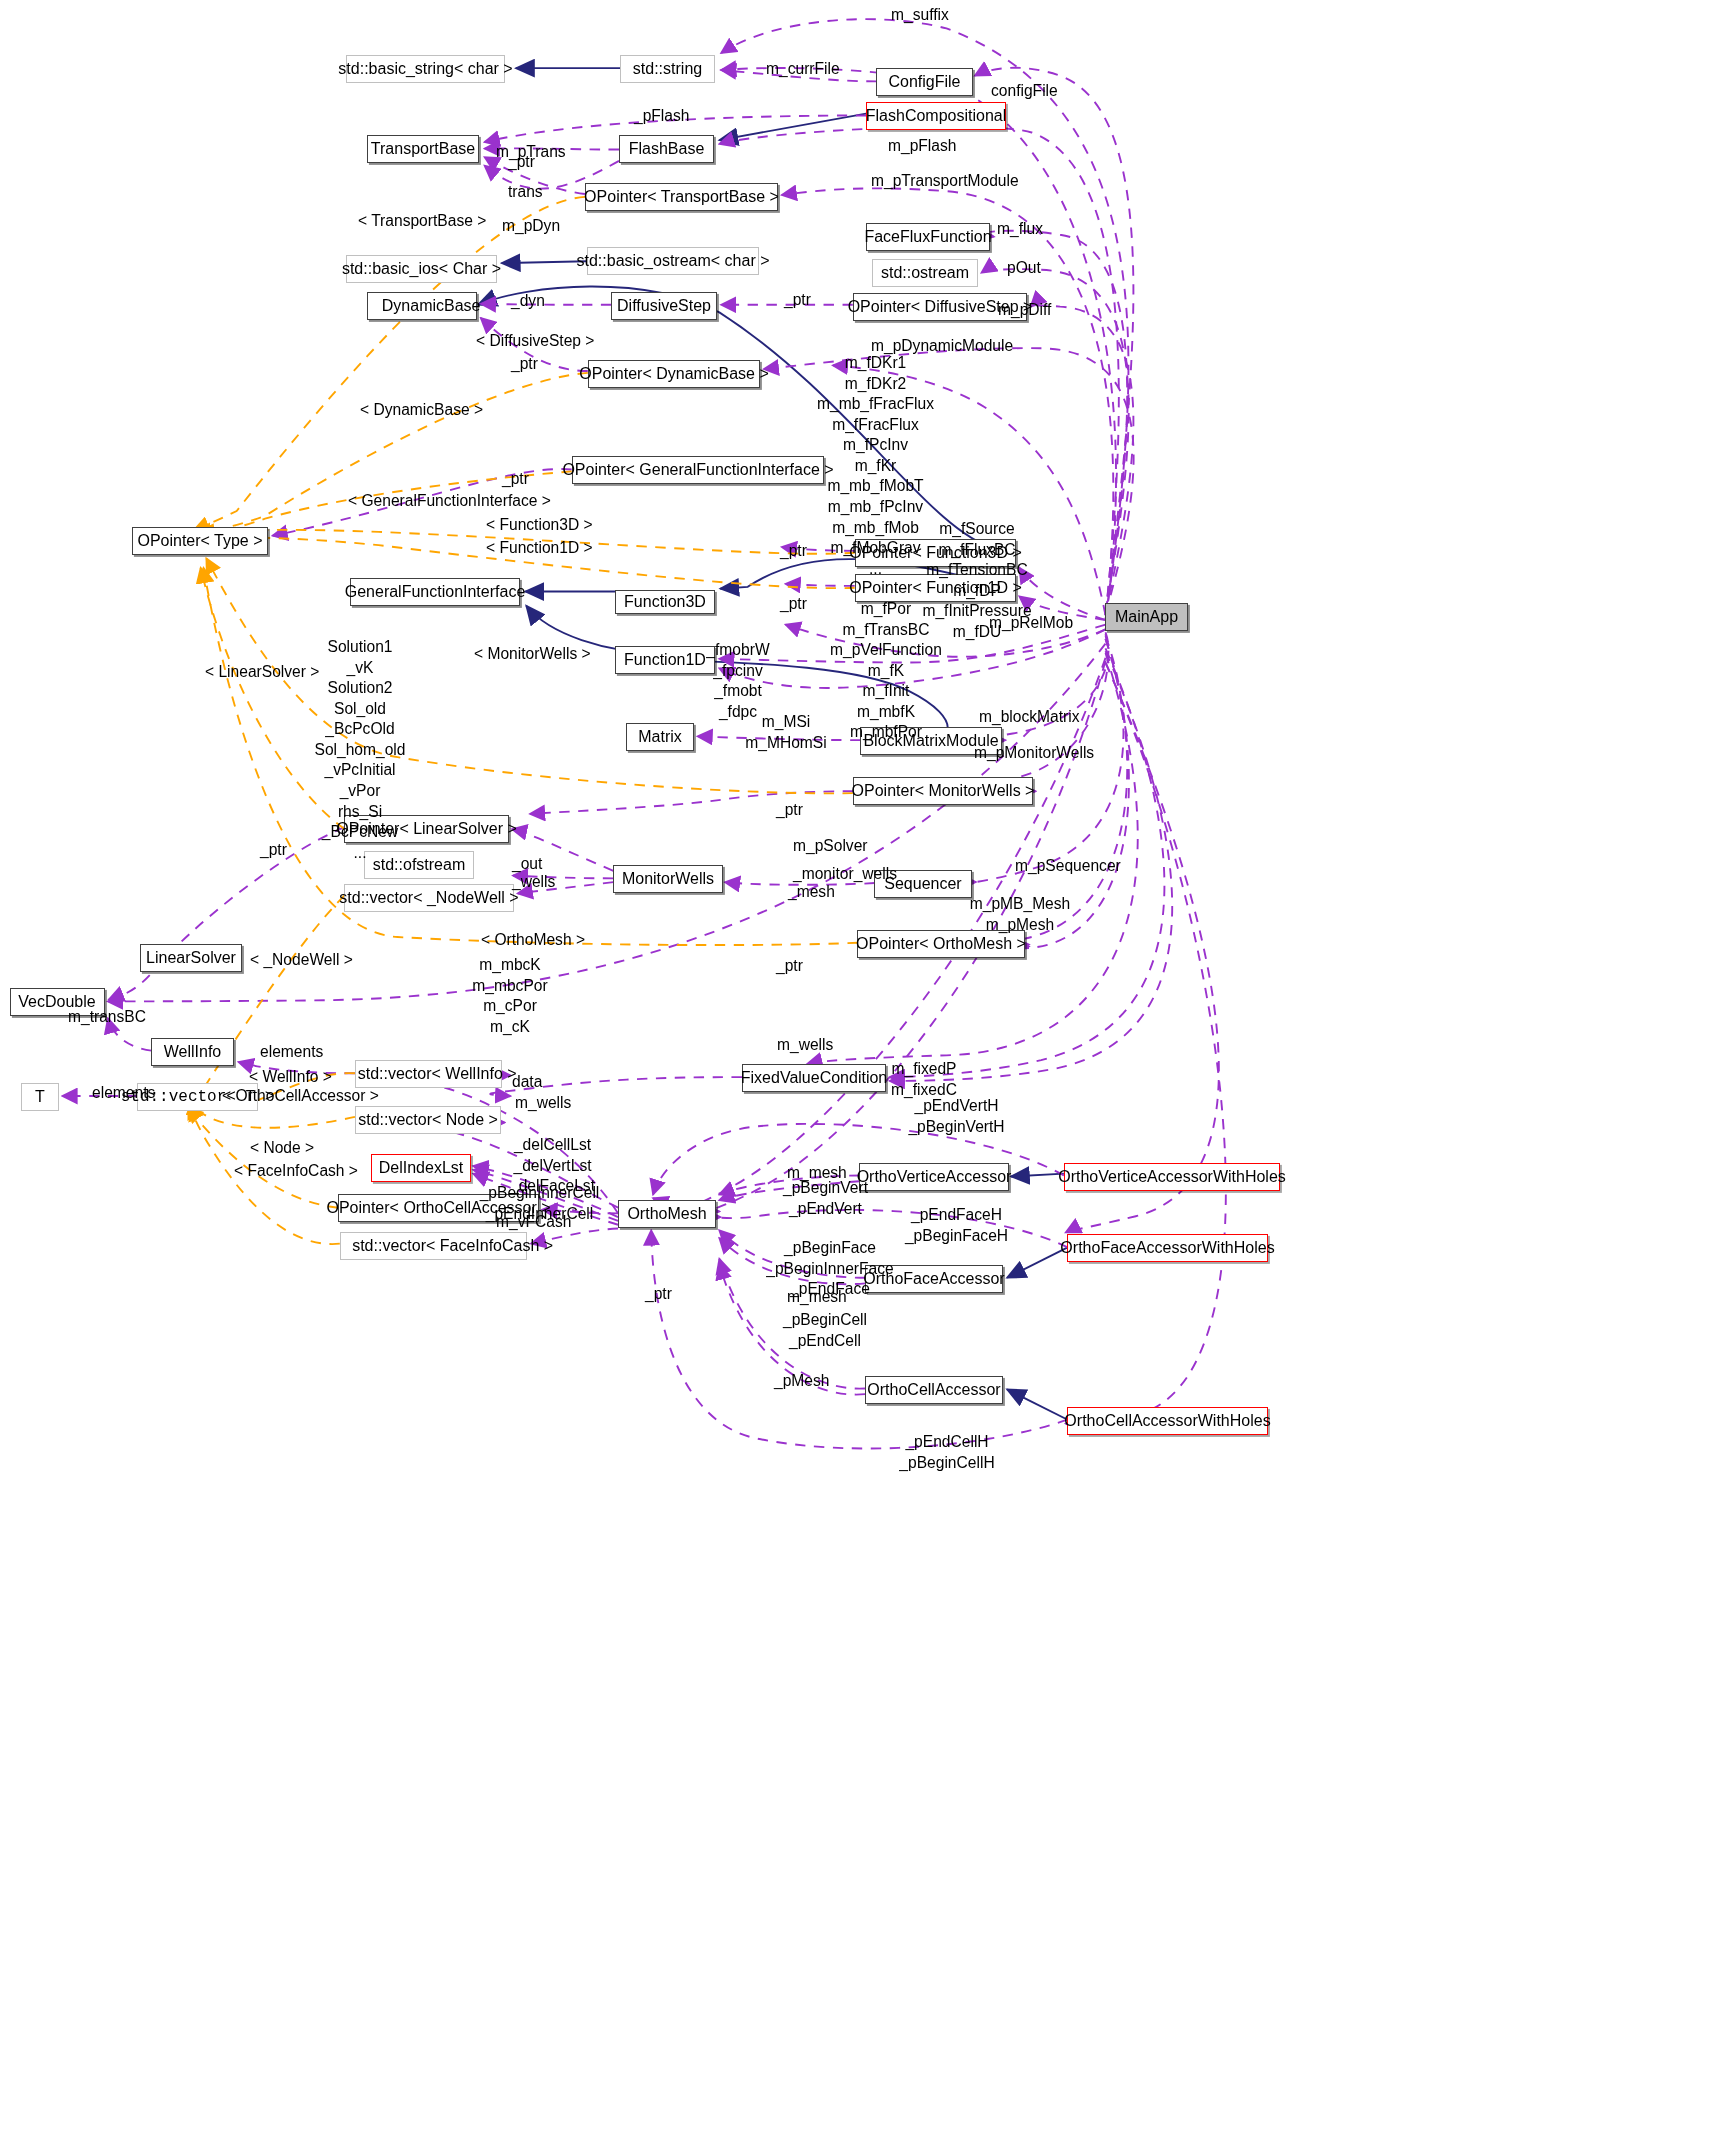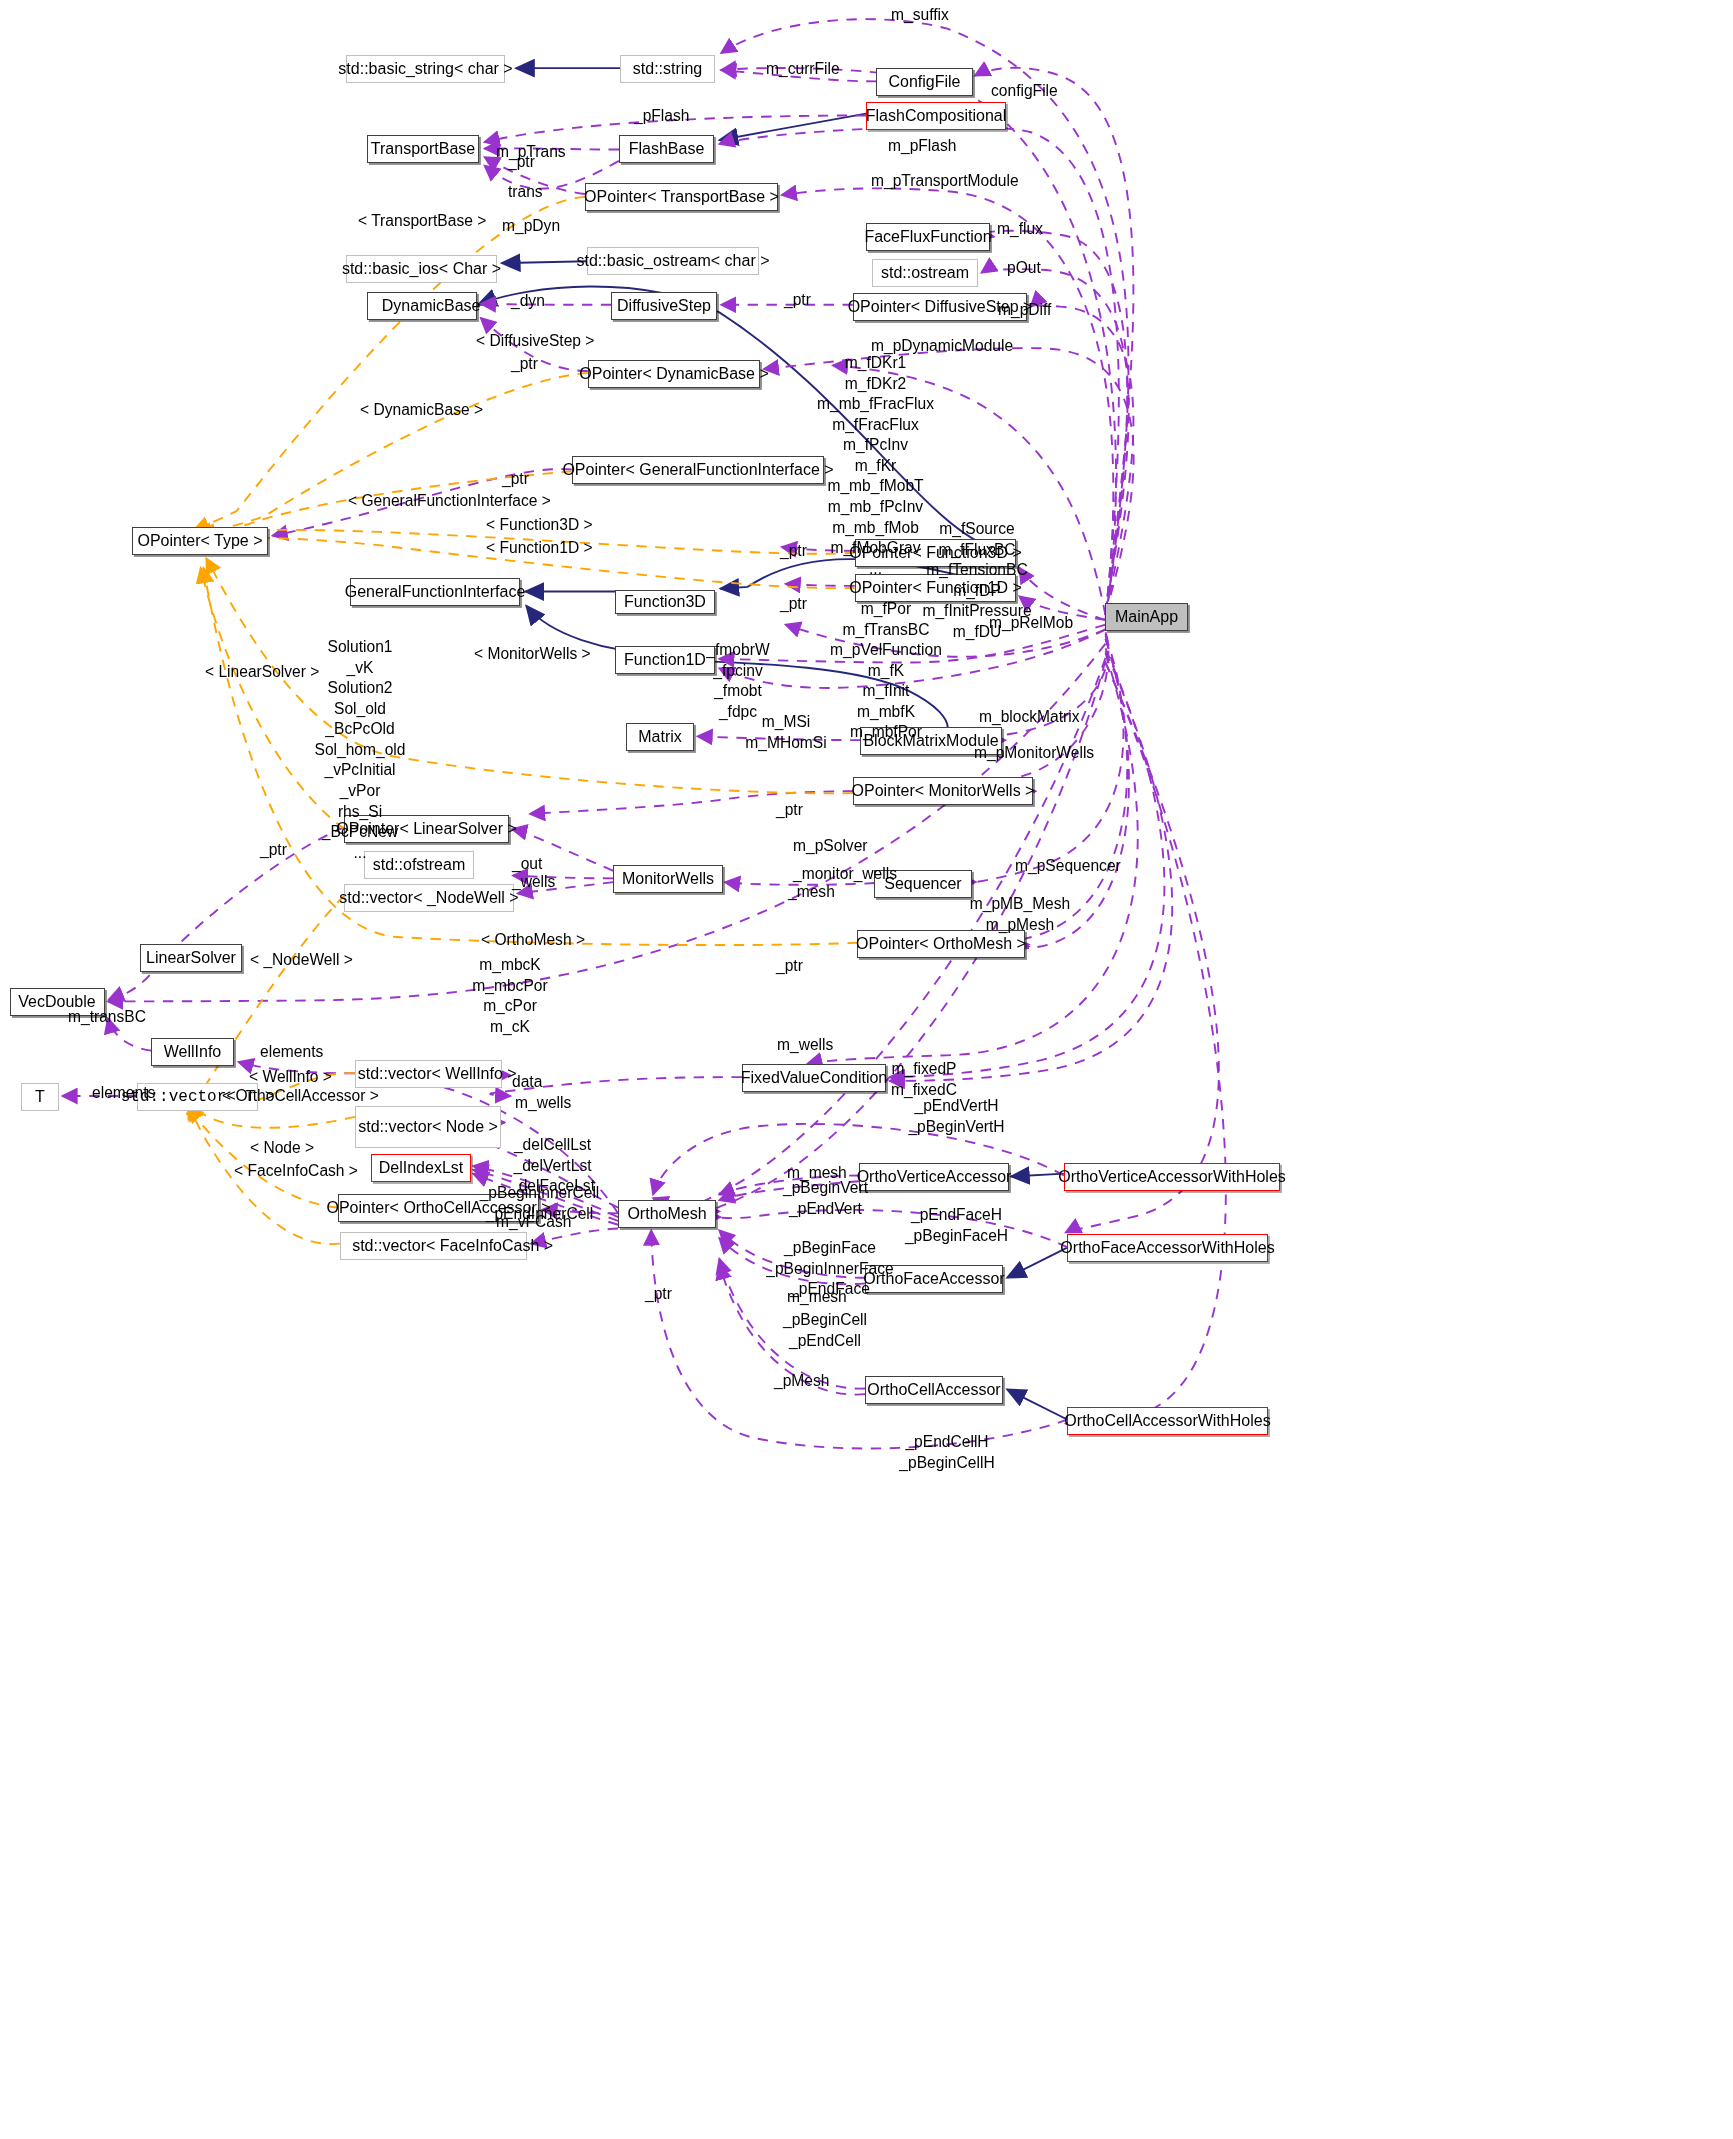--- a/index.html
+++ b/index.html
@@ -211,21 +211,21 @@
       <div class="node solid" style="left: 874px; top: 870px; width: 98px; height: 28px;">Sequencer</div>
       <div class="node plain" style="left: 344px; top: 884px; width: 170px; height: 28px;">std::vector&lt; _NodeWell &gt;</div>
       <div class="node solid" style="left: 857px; top: 930px; width: 168px; height: 28px;">OPointer&lt; OrthoMesh &gt;</div>
       <div class="node solid" style="left: 140px; top: 944px; width: 102px; height: 28px;">LinearSolver</div>
       <div class="node solid" style="left: 9.5px; top: 988px; width: 95px; height: 28px;">VecDouble</div>
       <div class="node solid" style="left: 151px; top: 1038px; width: 83px; height: 28px;">WellInfo</div>
       <div class="node plain" style="left: 355px; top: 1060px; width: 147px; height: 28px; padding-left: 23px;">std::vector&lt; WellInfo &gt;</div>
       <div class="node solid" style="left: 742px; top: 1064px; width: 144px; height: 28px;">FixedValueCondition</div>
       <div class="node plain" style="left: 21px; top: 1083px; width: 38px; height: 28px;">T</div>
       <div class="node plain" style="left: 137px; top: 1083px; width: 121px; height: 28px; font-family: Liberation Mono, monospace;">std::vector&lt; T &gt;</div>
-      <div class="node plain" style="left: 355px; top: 1106px; width: 146px; height: 42px;">std::vector&lt; Node &gt;</div>
+      <div class="node plain" style="left: 355px; top: 1106px; width: 146px; height: 28px;">std::vector&lt; Node &gt;</div>
       <div class="node red" style="left: 1064px; top: 1163px; width: 216px; height: 28px;">OrthoVerticeAccessorWithHoles</div>
       <div class="node solid" style="left: 859px; top: 1163px; width: 150px; height: 28px;">OrthoVerticeAccessor</div>
       <div class="node red" style="left: 371px; top: 1154px; width: 100px; height: 28px;">DelIndexLst</div>
       <div class="node solid" style="left: 618px; top: 1200px; width: 98px; height: 28px;">OrthoMesh</div>
       <div class="node solid" style="left: 338px; top: 1194px; width: 201px; height: 28px;">OPointer&lt; OrthoCellAccessor &gt;</div>
       <div class="node red" style="left: 1067px; top: 1234px; width: 201px; height: 28px;">OrthoFaceAccessorWithHoles</div>
       <div class="node plain" style="left: 340px; top: 1232px; width: 187px; height: 28px; padding-left: 44px;">std::vector&lt; FaceInfoCash &gt;</div>
       <div class="node solid" style="left: 865px; top: 1265px; width: 138px; height: 28px;">OrthoFaceAccessor</div>
       <div class="node solid" style="left: 865px; top: 1376px; width: 138px; height: 28px;">OrthoCellAccessor</div>
       <div class="node red" style="left: 1067px; top: 1407px; width: 201px; height: 28px;">OrthoCellAccessorWithHoles</div>

